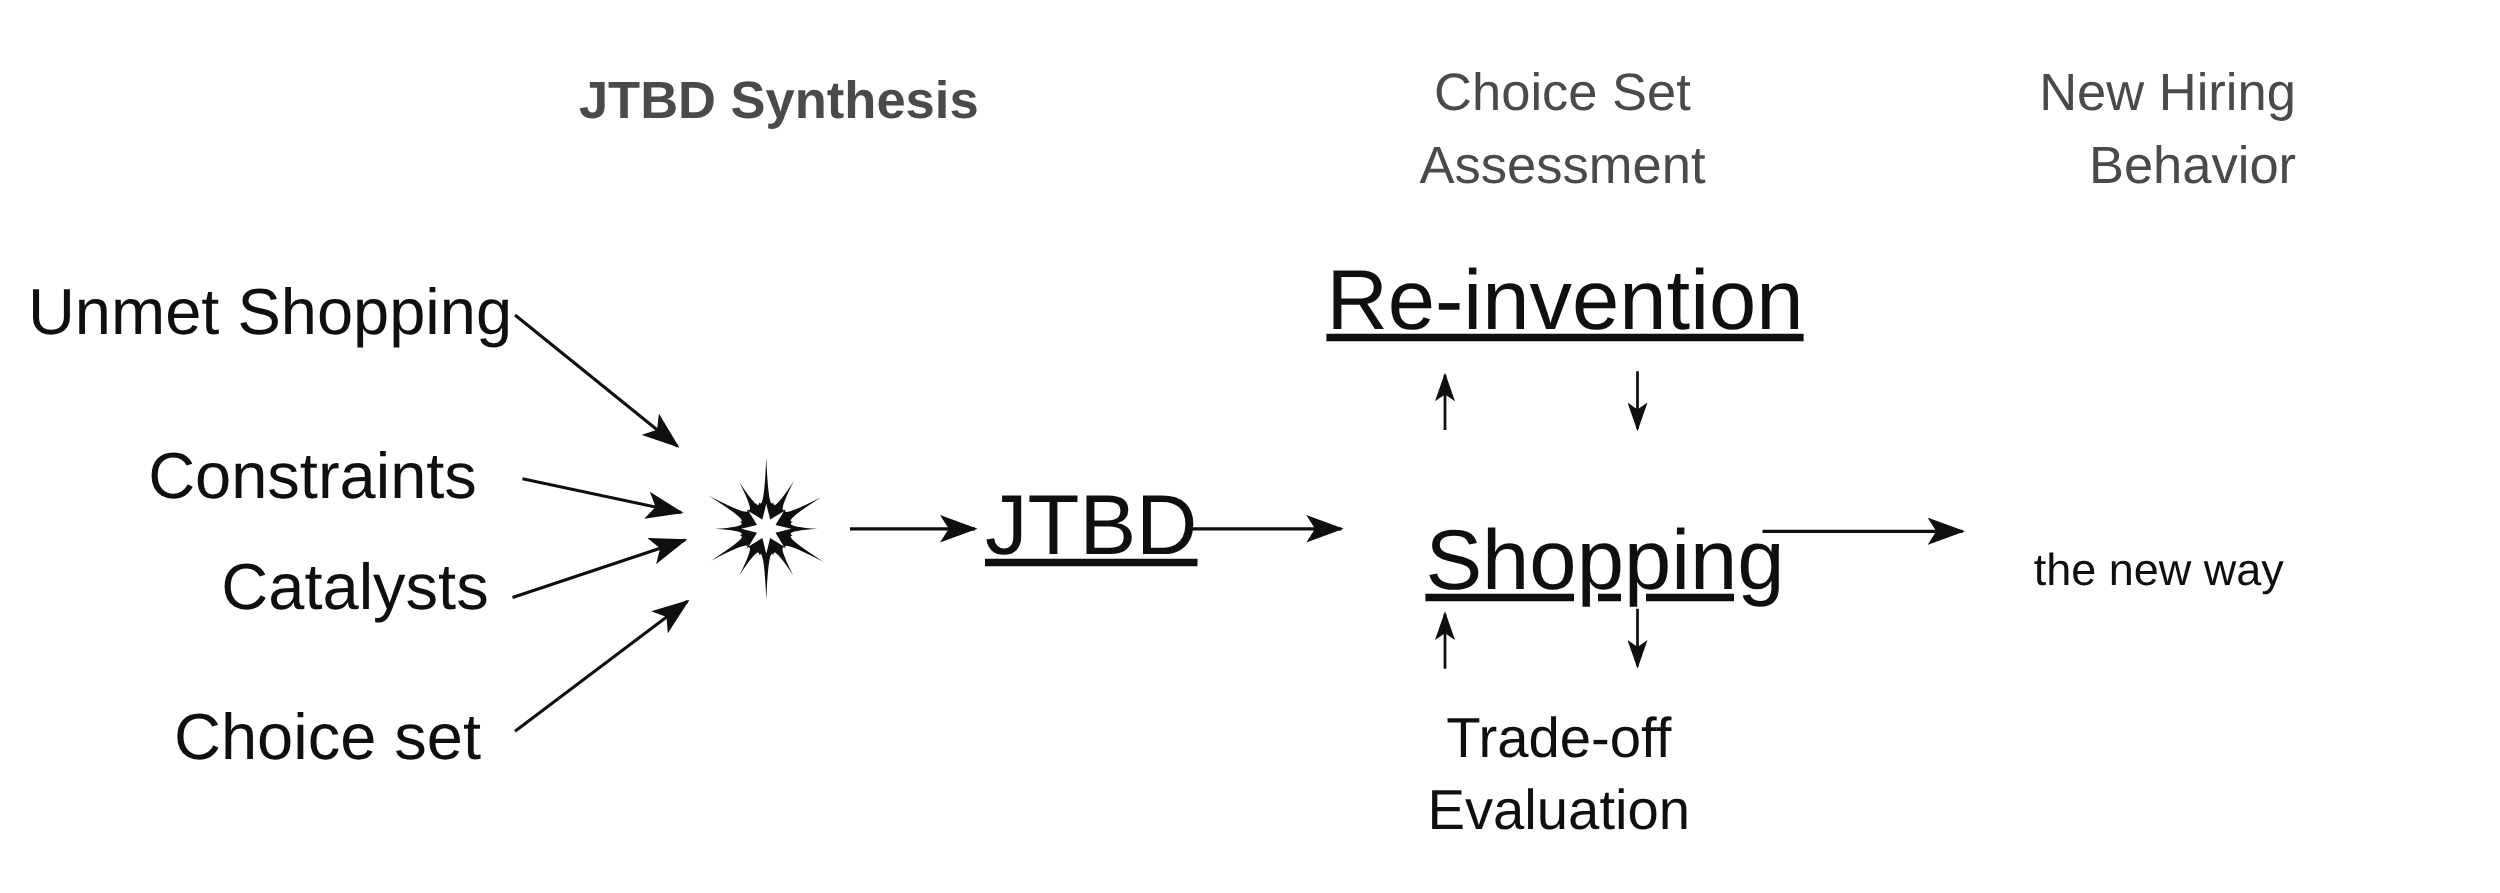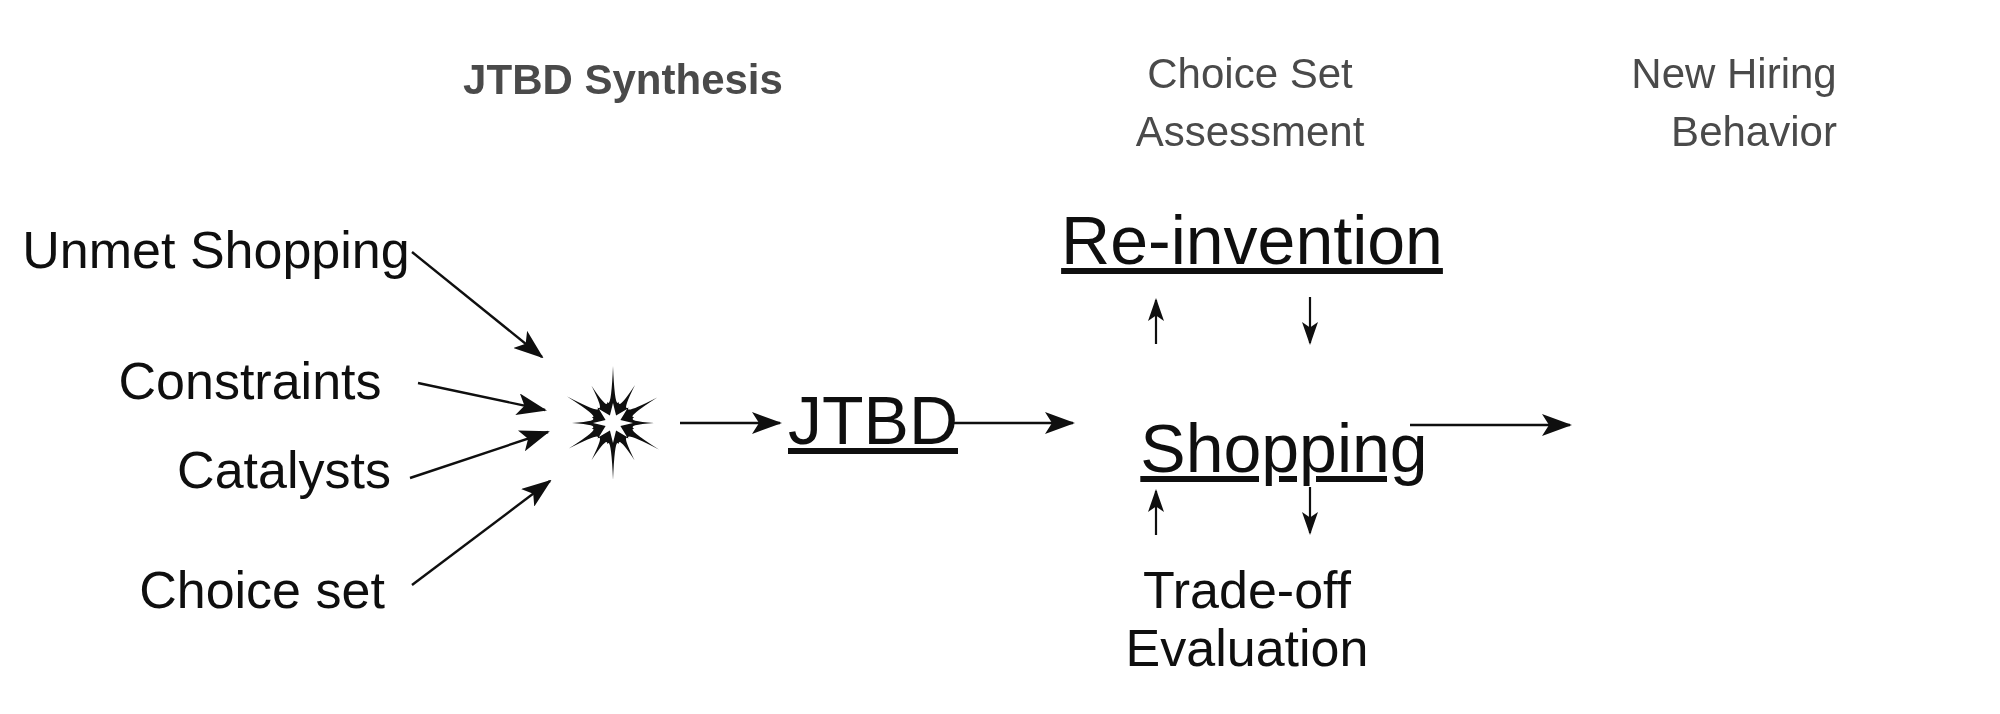--- a/index.html
+++ b/index.html
@@ -15,21 +15,21 @@
     position:absolute;
     transform:translate(-50%,-50%);
     white-space:nowrap;
     color:#0f0f0f;
     line-height:1;
     text-align:center;
   }
   .hdr{color:#4a4a4a;font-size:42px;}
   .input-lbl{font-size:52px;}
   .node-lg{font-size:68px;text-decoration:underline;}
-  .node-md{font-size:52px;}
+  .node-md{font-size:45px;}
   .node-sub{font-size:36px;}
 </style>
 </head>
 <body>
 
 <div id="stage">
 
   <svg class="layer" width="2000" height="714" viewBox="0 0 2000 714">
     <defs>
       <marker id="ah-big" markerUnits="userSpaceOnUse" markerWidth="30" markerHeight="22" refX="28" refY="11" orient="auto">
@@ -75,14 +75,15 @@
   <div class="lbl input-lbl" style="left:216px;top:250px;">Unmet Shopping</div>
   <div class="lbl input-lbl" style="left:250px;top:360px;margin-top:21px;">Constraints</div>
   <div class="lbl input-lbl" style="left:284px;top:470px;">Catalysts</div>
   <div class="lbl input-lbl" style="left:262px;top:590px;">Choice set</div>
 
   <div class="lbl node-lg" style="left:873px;top:420px;">JTBD</div>
   <div class="lbl node-lg" style="left:1253px;top:448px;margin-left:31px;">Shopping</div>
   <div class="lbl node-lg" style="left:1252px;top:240px;">Re-invention</div>
   <div class="lbl node-md" style="left:1247px;top:590px;">Trade-off</div>
   <div class="lbl node-md" style="left:1247px;top:648px;">Evaluation</div>
+  <div class="lbl node-sub" style="left:1727px;top:456px;">the new way</div>
 
 </div>
 
 </body></html>

